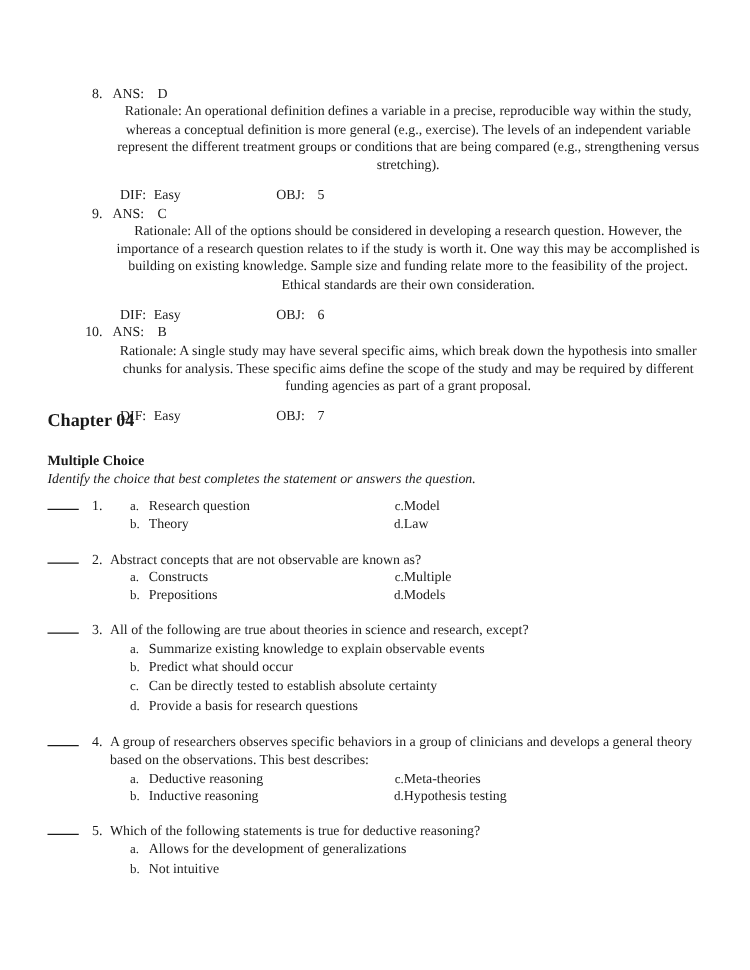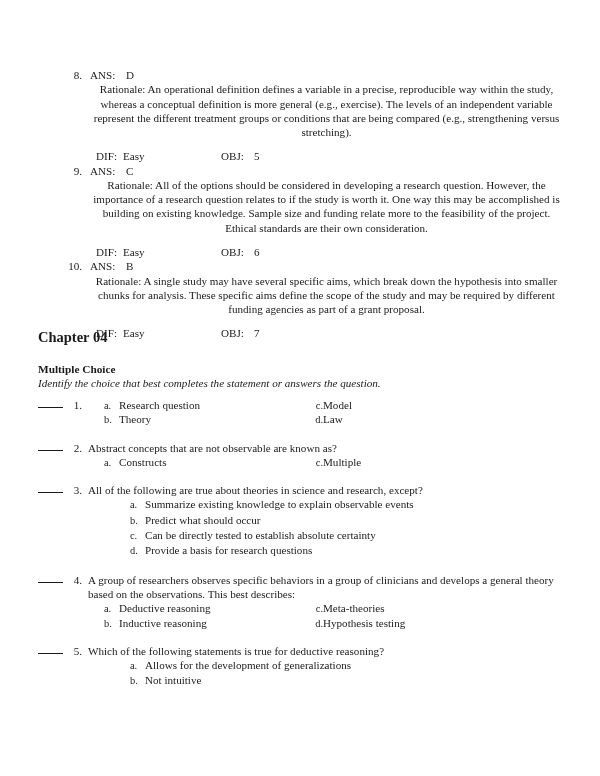--- a/index.html
+++ b/index.html
@@ -141,21 +141,20 @@
   .opt-ltr {
     display: inline-block;
     width: 15px;
     font-size: 10.4px;
   }
 
   
   .opts-one {
     padding-left: 104px;
     margin-top: 0;
-    margin-left: 26px;
   }
   .opts-one .opt-item {
     font-size: 11.1px;
     line-height: 14.3px;
     white-space: nowrap;
   }
   .opts-one .opt-ltr {
     display: inline-block;
     width: 15px;
     font-size: 10.4px;
@@ -227,20 +226,24 @@
     </div>
 
     <div class="question">
       <div class="q-blank"></div>
       <div class="q-num">2.</div>
       <div class="q-stem">Abstract concepts that are not observable are known as?</div>
       <div class="opts-two">
         <div class="opt-row">
           <span class="opt-left"><span class="opt-ltr">a.</span><span>Constructs</span></span>
           <span class="opt-right"><span class="opt-ltr">c.</span><span>Multiple</span></span>
+        </div>
+        <div class="opt-row">
+          <span class="opt-left"><span class="opt-ltr">b.</span><span>Prepositions</span></span>
+          <span class="opt-right"><span class="opt-ltr">d.</span><span>Models</span></span>
         </div>
       </div>
     </div>
 
     <div class="question">
       <div class="q-blank"></div>
       <div class="q-num">3.</div>
       <div class="q-stem">All of the following are true about theories in science and research, except?</div>
       <div class="opts-one">
         <div class="opt-item"><span class="opt-ltr">a.</span><span>Summarize existing knowledge to explain observable events</span></div>

